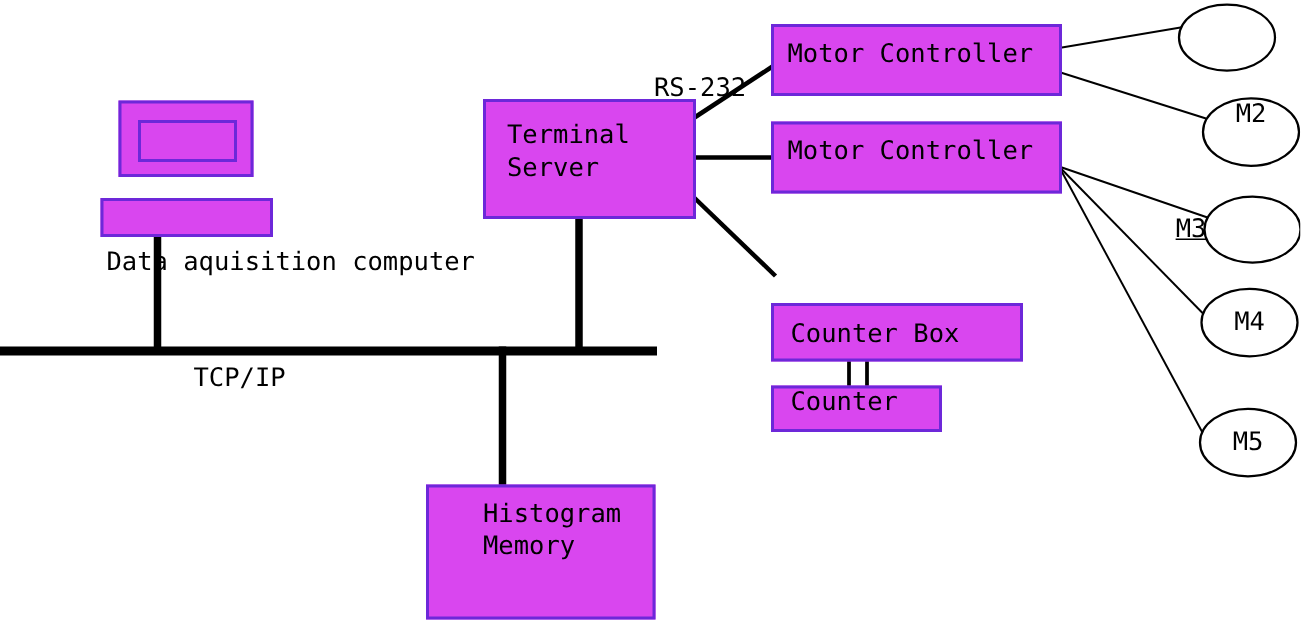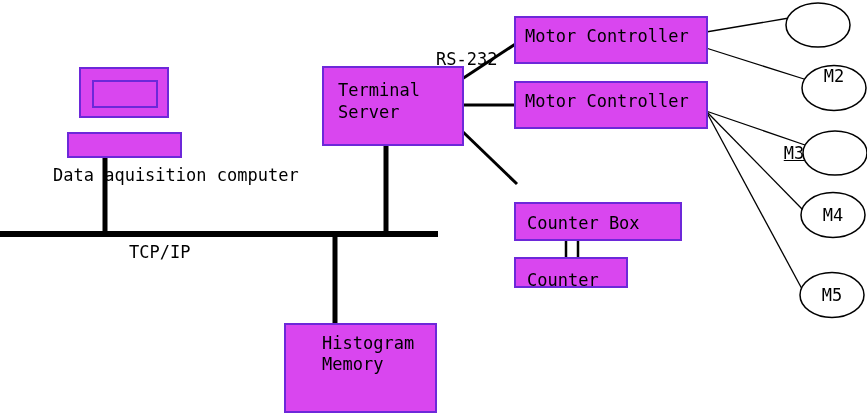--- a/index.html
+++ b/index.html
@@ -53,25 +53,25 @@
   
   .ts-box       { left: 322px; top: 66px;  width: 142px; height: 80px;
                   padding: 11px 0 12px 14px; line-height: 22px; }
   .mc1-box      { left: 514px; top: 16px;  width: 194px; height: 48px;
                   padding: 7px 0 0 9px; line-height: 22px; }
   .mc2-box      { left: 514px; top: 81px;  width: 194px; height: 48px;
                   padding: 7px 0 0 9px; line-height: 22px; }
   .cb-box       { left: 514px; top: 170px; width: 168px; height: 39px;
                   padding: 8px 0 0 11px; line-height: 22px; margin-top: 32px; }
   .counter-box  { left: 514px; top: 257px; width: 114px; height: 31px;
-                  padding: 12px 0 0 11px; line-height: 19px; }
+                  padding: 0 0 0 11px; line-height: 19px; }
   .hm-box       { left: 284px; top: 323px; width: 153px; height: 90px;
                   padding: 8px 0 0 36px; line-height: 21px; }
   
-  .lbl-dataacq  { left: 53px;  top: 165px; }
+  .lbl-dataacq  { left: 71px;  top: 165px; }
   .lbl-rs232    { left: 436px; top: 27px; margin-top: 22px;  }
   .lbl-tcpip    { left: 129px; top: 242px; }
   
   .lbl-m1 { left: 786px; top: 3px;   width: 64px; height: 44px; }
   .lbl-m2 { left: 802px; top: 53px;  width: 64px; height: 46px; }
   .lbl-m3 { left: 762px; top: 131px; width: 64px; height: 44px; text-decoration: underline; }
   .lbl-m4 { left: 801px; top: 192px; width: 64px; height: 46px; }
   .lbl-m5 { left: 800px; top: 272px; width: 64px; height: 46px; }
 </style>
 </head>

